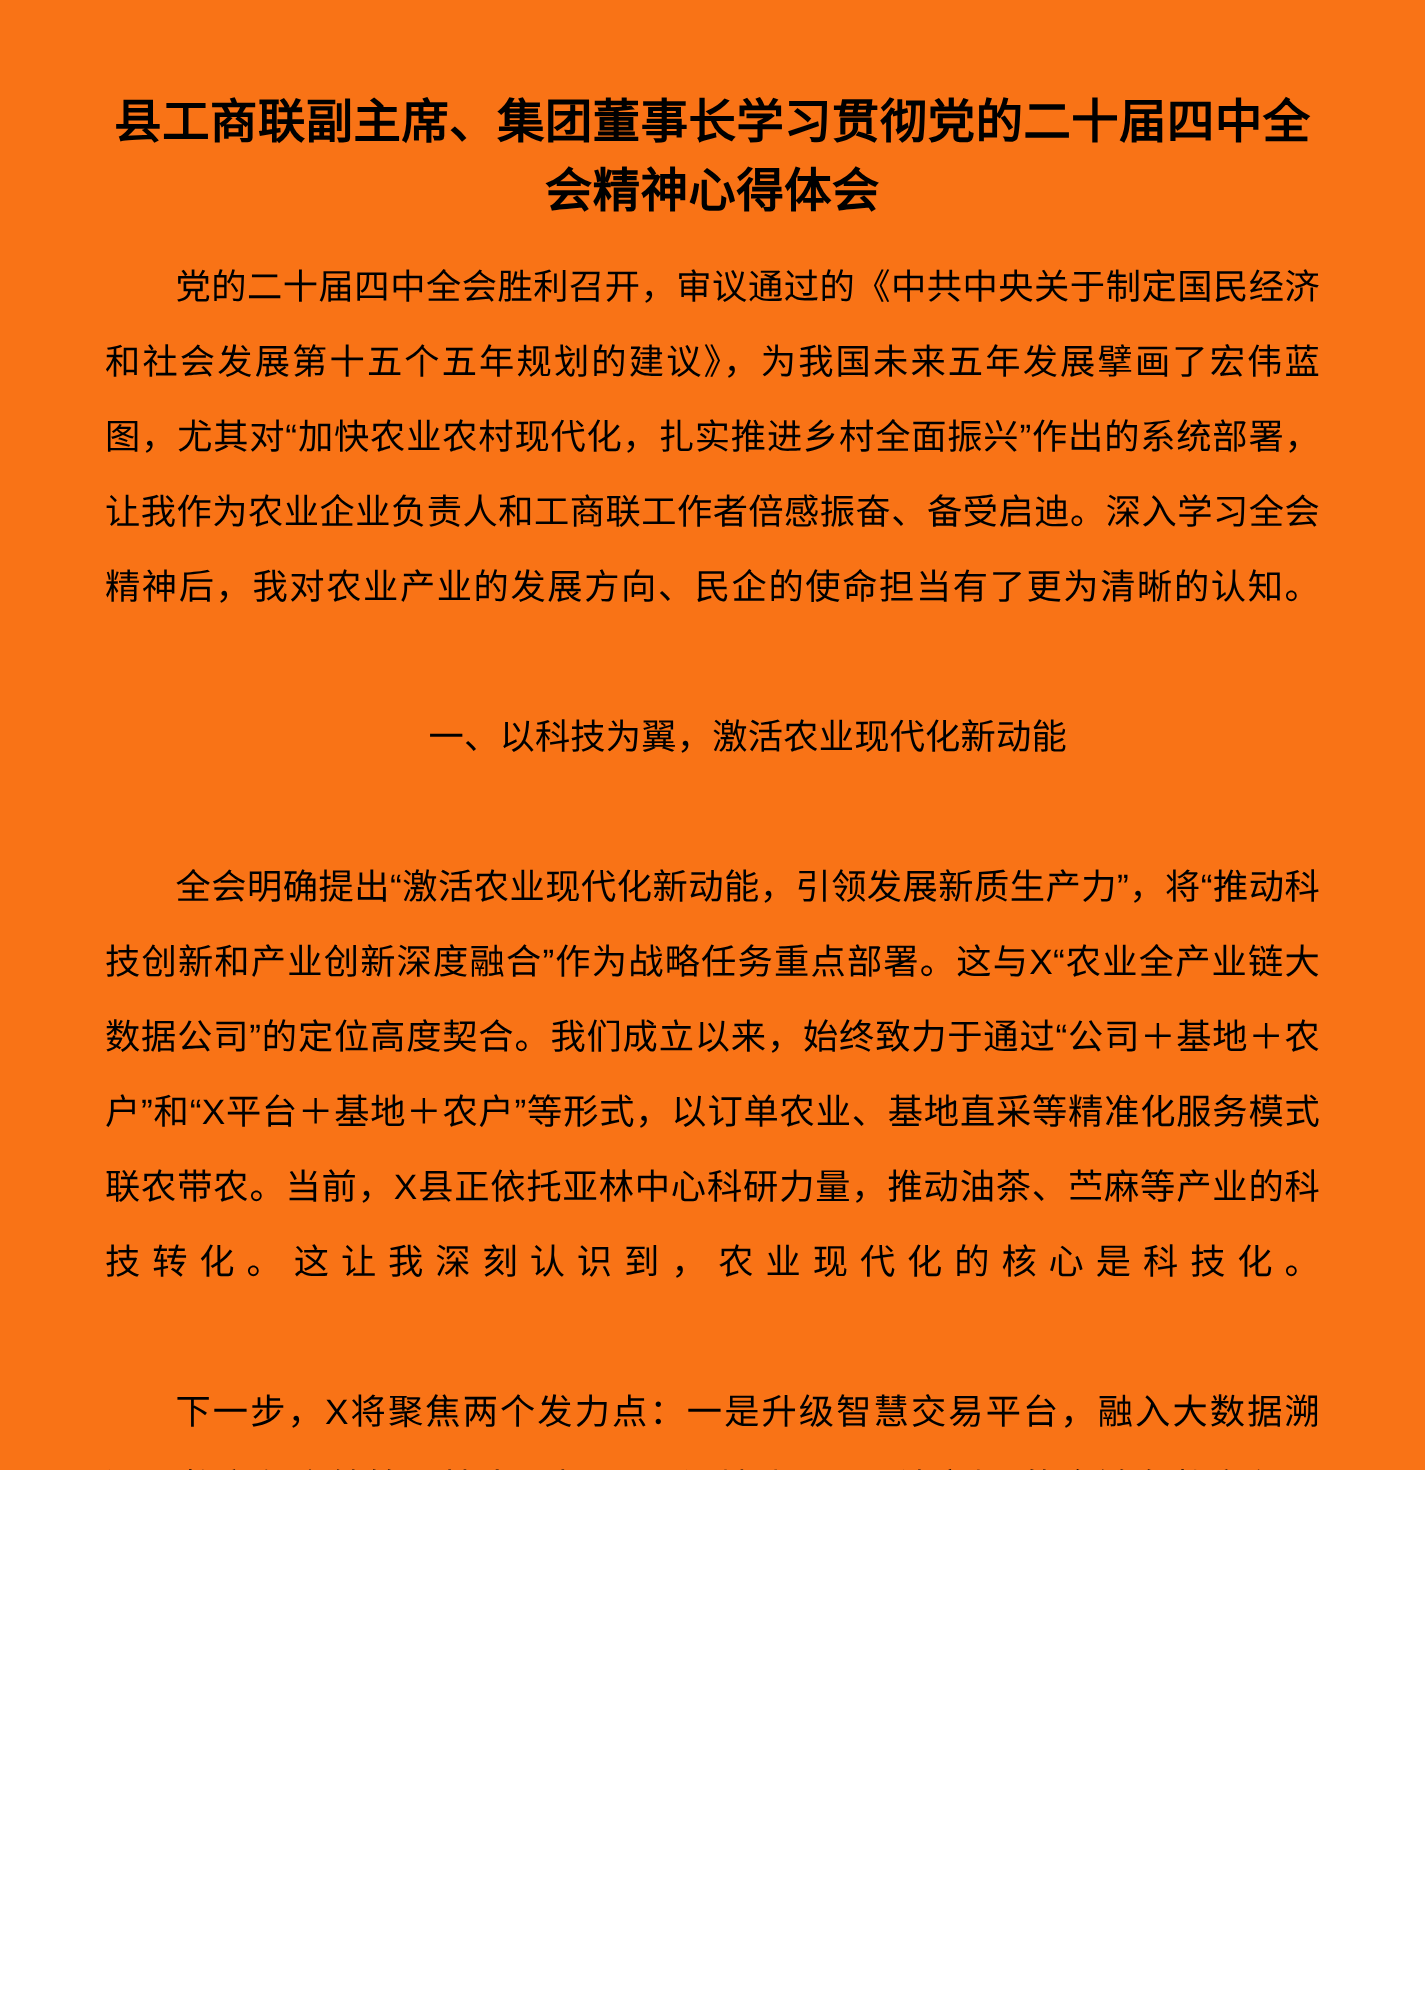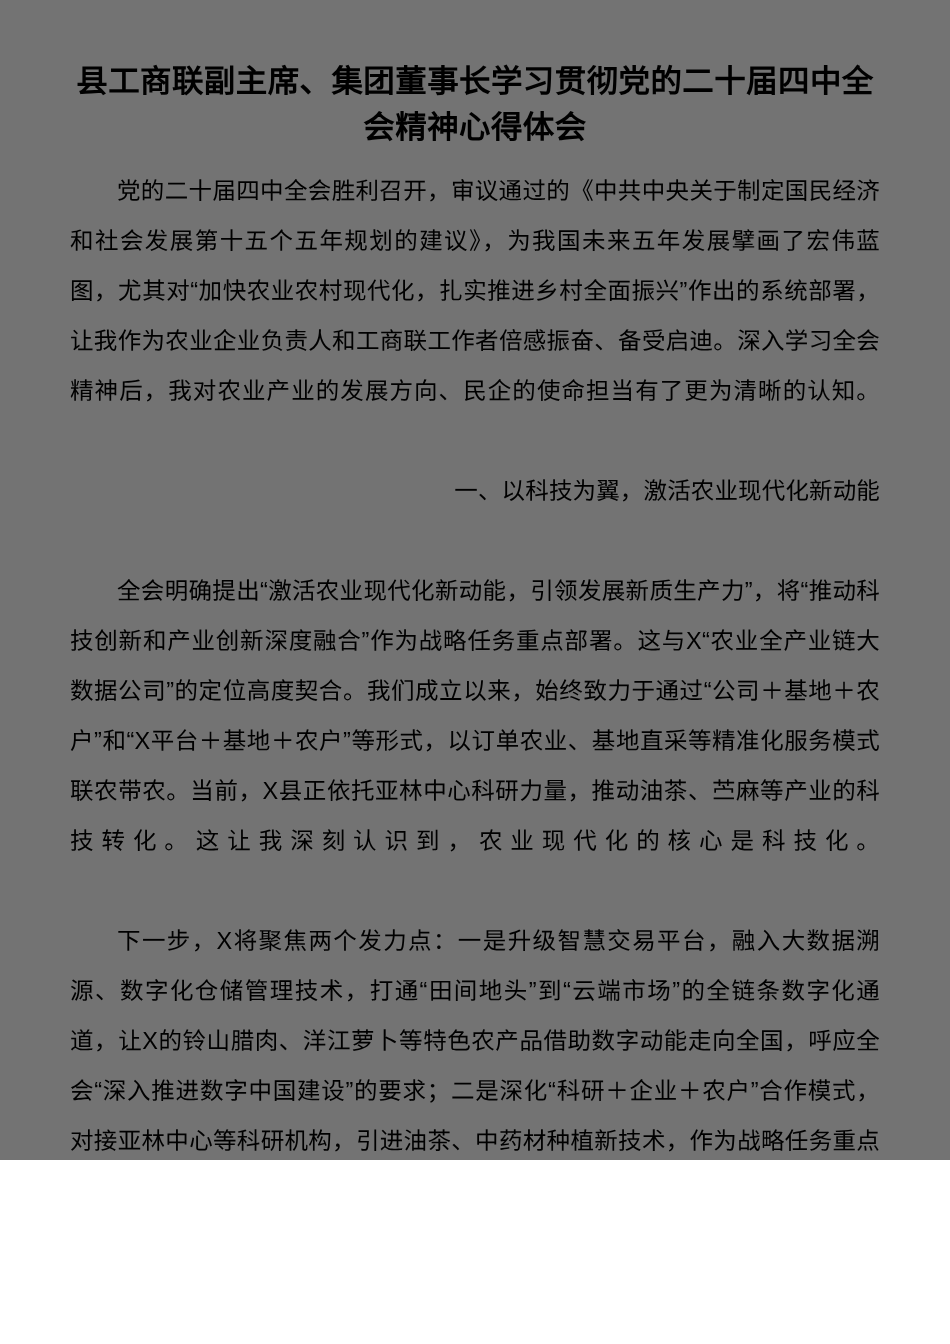--- a/index.html
+++ b/index.html
@@ -10,24 +10,24 @@
   body {
     width: 950px;
     height: 1344px;
     font-family: "Liberation Sans", "DejaVu Sans", sans-serif;
     color: #000000;
     -webkit-font-smoothing: antialiased;
   }
   .page {
     position: relative;
     width: 950px;
-    height: 1160px;
+    height: 980px;
     box-sizing: border-box;
     padding: 58px 70px 16px 70px;
-    background: #737373;
+    background: #f97316;
     overflow: hidden;
   }
   .doc-title {
     font-size: 31.5px;
     font-weight: 700;
     line-height: 46px;
     text-align: center;
     letter-spacing: 0.4px;
     margin: 0 0 16px 0;
     padding: 0 2px;
@@ -43,21 +43,21 @@
   .para {
     margin: 0;
     text-indent: 2em;
     text-align: justify;
     text-justify: inter-character;
     word-break: break-all;
   }
   .heading {
     margin: 0;
     text-indent: 2em;
-    text-align: right;
+    text-align: center;
     word-break: break-all;
   }
   
   .para::after, .heading::after {
     content: "";
     display: inline-block;
     width: 100%;
   }
 </style>
 </head>

